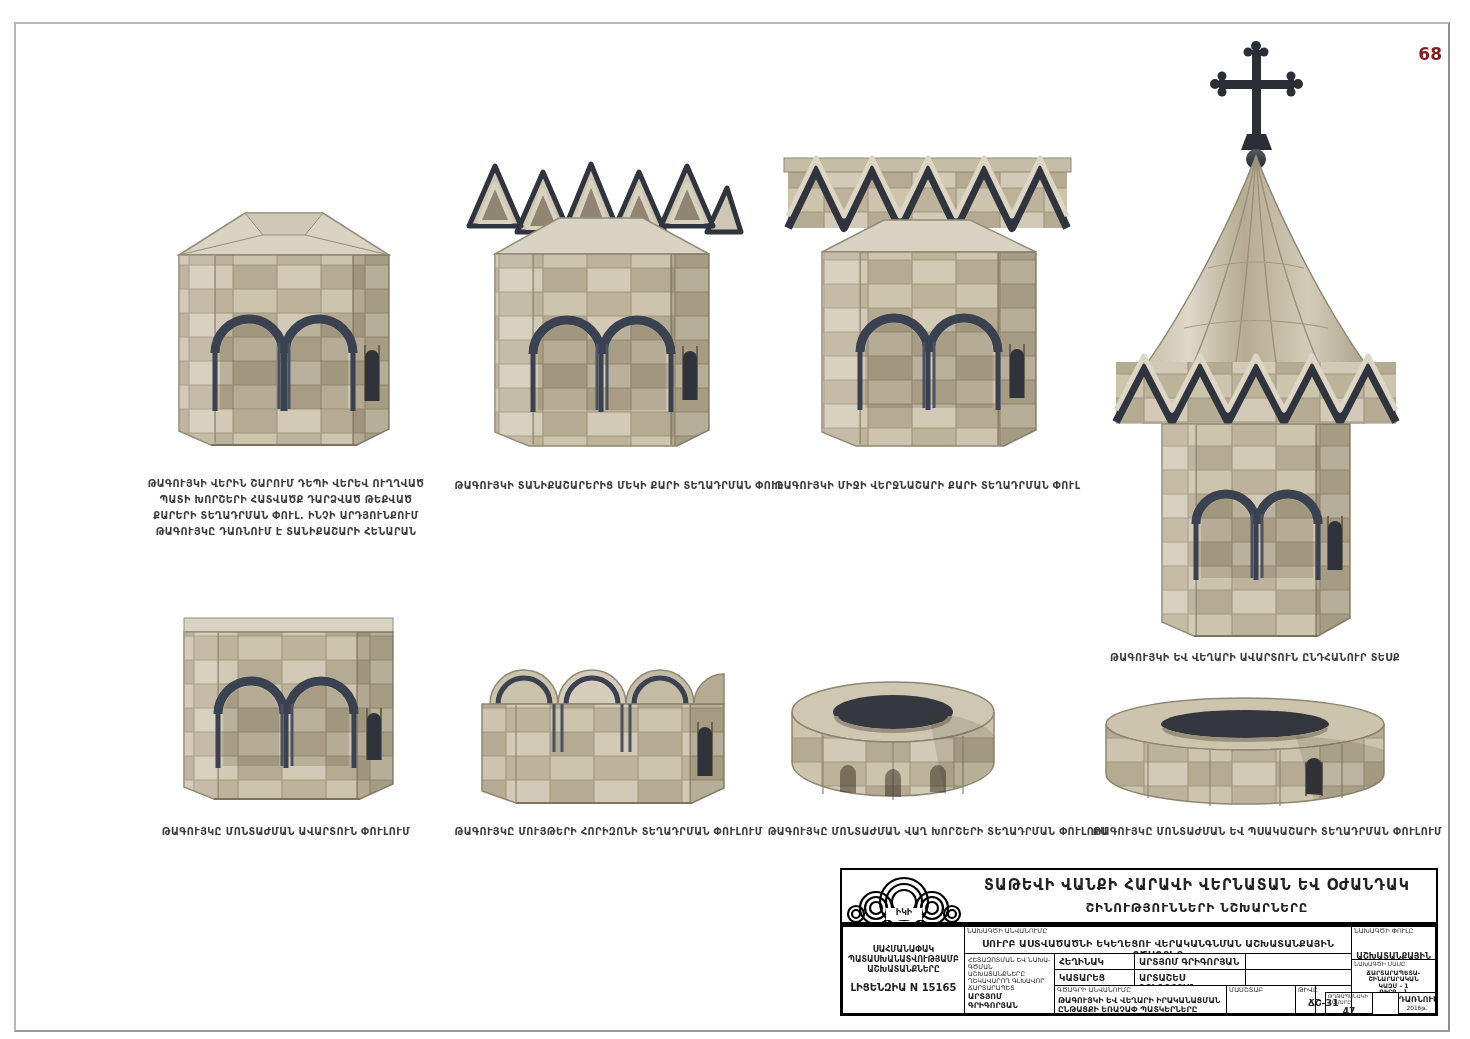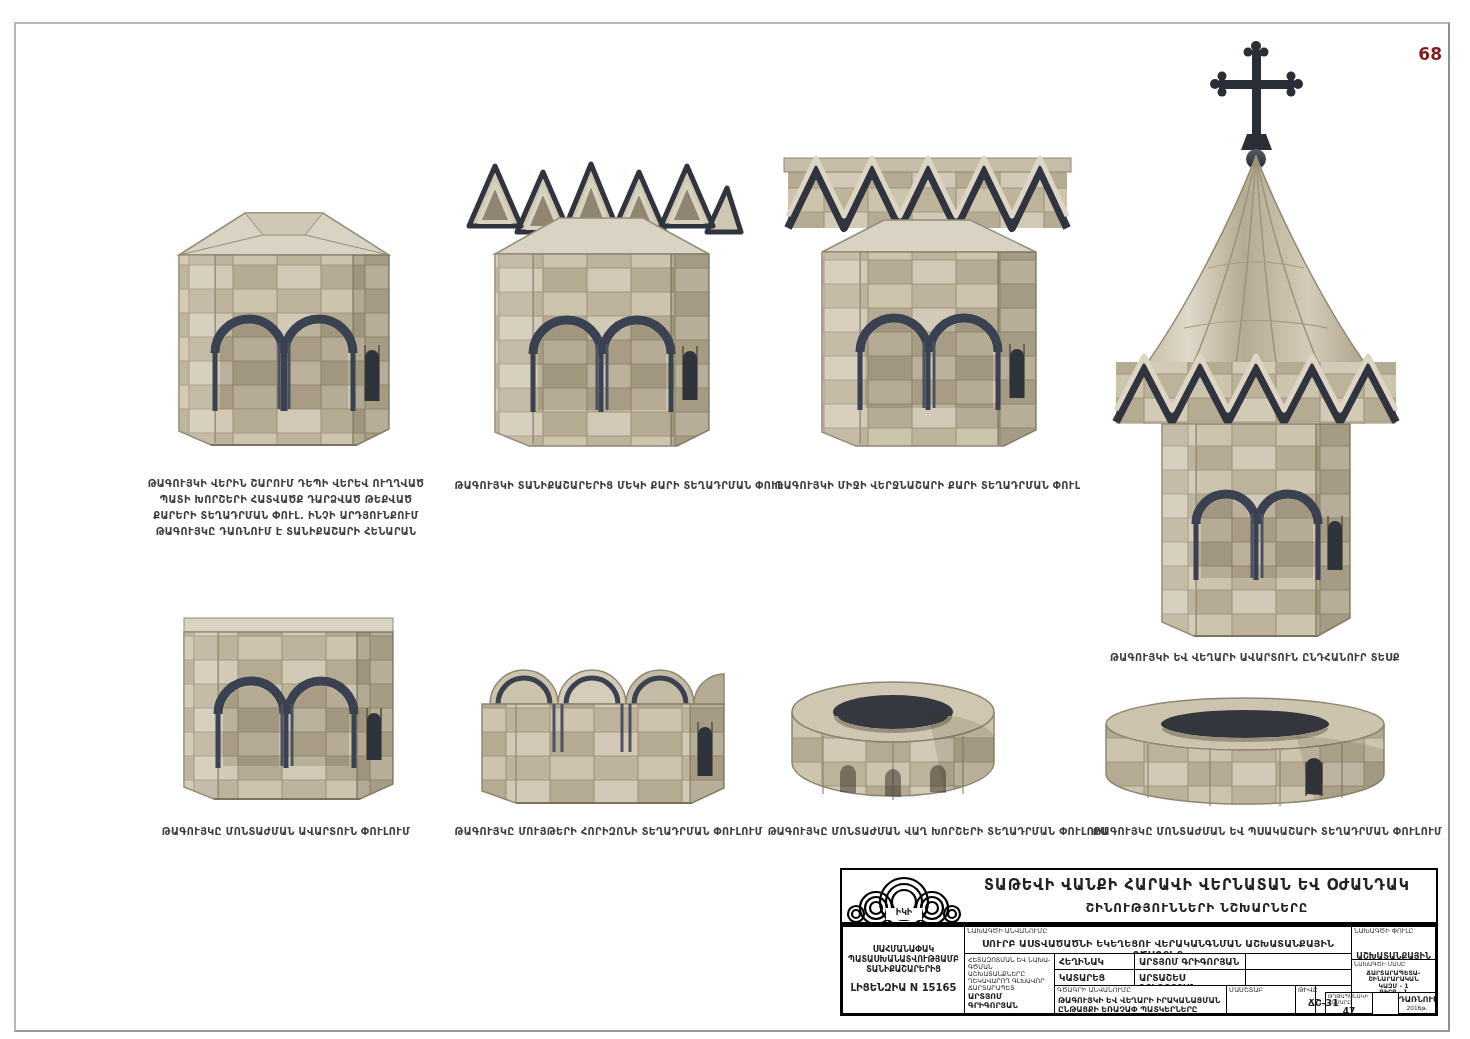--- a/index.html
+++ b/index.html
@@ -275,21 +275,21 @@
         <div style="position:absolute;left:38px;top:36px;width:40px;text-align:center;font-size:8px;font-weight:bold">ԻԿԻ</div>
       </div>
       <div class="big1 ctr" style="position:absolute;left:120px;top:6px;width:470px">ՏԱԹԵՎԻ ՎԱՆՔԻ ՀԱՐԱՎԻ ՎԵՐՆԱՏԱՆ ԵՎ ՕԺԱՆԴԱԿ</div>
       <div class="big2 ctr" style="position:absolute;left:120px;top:30px;width:470px">ՇԻՆՈՒԹՅՈՒՆՆԵՐԻ ՆՇԽԱՐՆԵՐԸ</div>
     </div>
 
     <div class="cell" style="left:0;top:56px;width:123px;height:88px">
       <div class="bold9 ctr" style="position:absolute;left:0;top:18px;width:121px;font-size:8px;line-height:10px">
         <div>ՍԱՀՄԱՆԱՓԱԿ</div>
         <div>ՊԱՏԱՍԽԱՆԱՏՎՈՒԹՅԱՄԲ</div>
-        <div>ՏԱՆԻՔԱՇԱՐԵՐԻՑ</div>
+        <div>ԱՇԽԱՏԱՆՔՆԵՐԸ</div>
       </div>
       <div class="bold9 ctr" style="position:absolute;left:0;bottom:20px;width:121px;font-size:10px">ԼԻՑԵՆԶԻԱ N 15165</div>
     </div>
 
     <div class="cell" style="left:122px;top:56px;width:388px;height:28px">
       <div class="lbl">ՆԱԽԱԳԾԻ ԱՆՎԱՆՈՒՄԸ</div>
       <div class="bold10 ctr" style="margin-top:1px;letter-spacing:.2px">ՍՈՒՐԲ ԱՍՏՎԱԾԱԾՆԻ ԵԿԵՂԵՑՈՒ ՎԵՐԱԿԱՆԳՆՄԱՆ ԱՇԽԱՏԱՆՔԱՅԻՆ ԳԾԱԳՐԵՐ</div>
     </div>
 
     <div class="cell" style="left:122px;top:83px;width:91px;height:61px">

